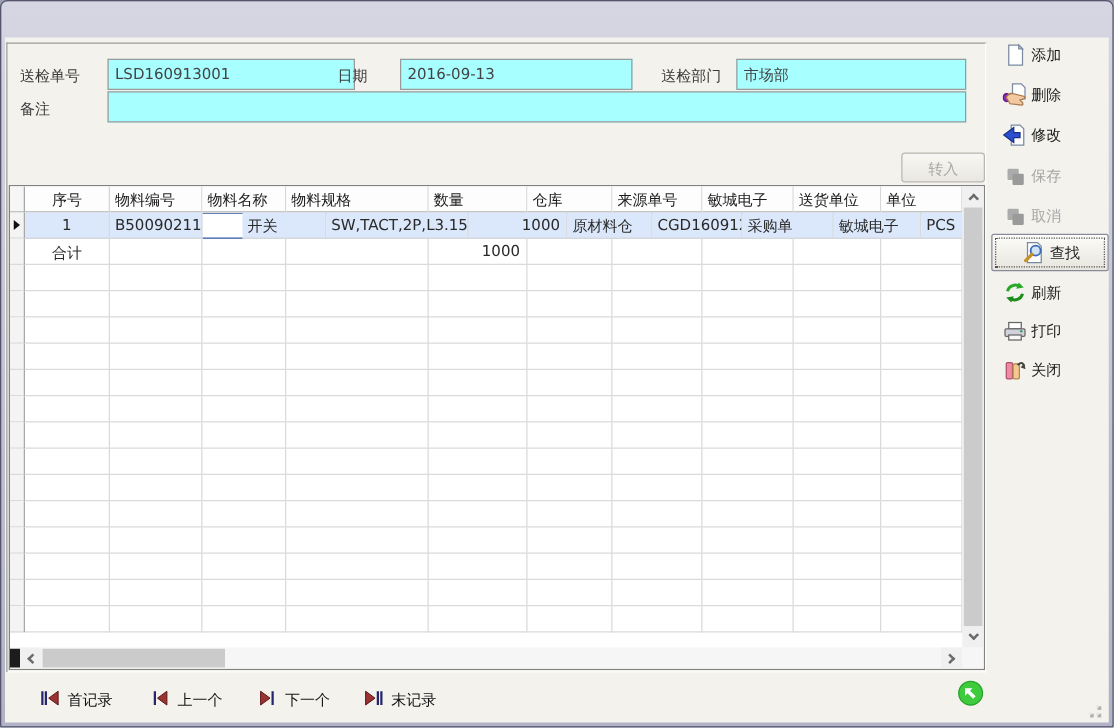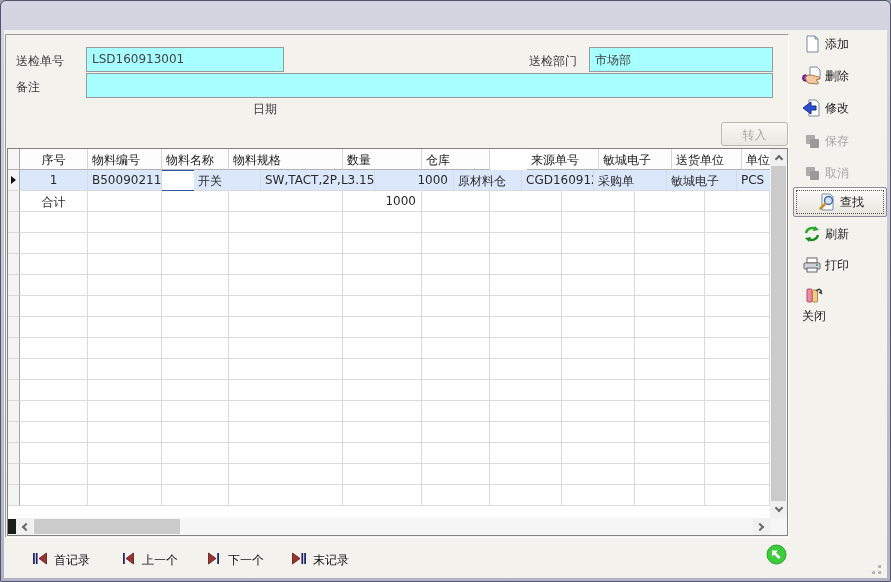--- a/index.html
+++ b/index.html
@@ -84,40 +84,41 @@
 
 <div class="window">
 
 
   <div class="client">
     <div class="panel">
 
       <div class="flabel" style="left:10px;top:18px;">送检单号</div>
       <div class="tfield" style="left:80px;top:12px;width:198px;">LSD160913001</div>
 
-      <div class="flabel" style="left:247px;top:18px;margin-top:48px;">日期</div>
+      <div class="flabel" style="left:264px;top:18px;">日期</div>
+      <div class="tfield" style="left:314px;top:12px;width:186px;">2016-09-13</div>
 
       <div class="flabel" style="left:523px;top:18px;">送检部门</div>
       <div class="tfield" style="left:583px;top:12px;width:184px;">市场部</div>
 
       <div class="flabel" style="left:10px;top:44px;text-align:center;">备注</div>
       <div class="tfield" style="left:80px;top:38px;width:687px;"></div>
 
       <div class="btn-transfer">转入</div>
 
       <div class="grid">
         <div class="gheader" id="grid-header">
           <div class="gsel" style="border-bottom:1px solid #b2b2b2;background:#f6f6f6;"></div>
         <div class="gcell al-c" style="width: 68px;">序号</div>
             <div class="gcell al-l" style="width: 74px;">物料编号</div>
             <div class="gcell al-l" style="width: 67px;">物料名称</div>
             <div class="gcell al-l" style="width: 114px;">物料规格</div>
             <div class="gcell al-l" style="width: 79px;">数量</div>
             <div class="gcell al-l" style="width: 68px;">仓库</div>
-            <div class="gcell al-l" style="width: 72px; margin-left: 37px;">来源单号</div>
+            <div class="gcell al-l" style="width: 72px;">来源单号</div>
             <div class="gcell al-l" style="width: 73px;">敏城电子</div>
             <div class="gcell al-l" style="width: 70px;">送货单位</div>
             <div class="gcell al-l" style="width: 65px;">单位</div>
           </div>
         <div id="grid-body">
             <div class="grow selected">
               <div class="gsel">
                 <div class="tri"></div>
               </div>
               <div class="gbody">
@@ -439,21 +440,21 @@
         </div>
         <div class="side-item" style="top: 224px;">
           <span class="icon20"><svg width="20" height="20" viewBox="0 0 20 20">
               <rect x="5" y="3" width="10" height="5" fill="#fff" stroke="#666"></rect>
               <rect x="2" y="8" width="16" height="6" rx="1" fill="#d2d2dc" stroke="#666"></rect>
               <rect x="5" y="13" width="10" height="4" fill="#f8f8f8" stroke="#666"></rect>
               <circle cx="15" cy="10" r="1" fill="#3a9a6a"></circle>
             </svg></span>
           <span class="lbl">打印</span>
         </div>
-        <div class="side-item" style="top: 255px; flex-direction: column;">
+        <div class="side-item" style="top: 255px;">
           <span class="icon20"><svg width="20" height="20" viewBox="0 0 20 20">
               <rect x="3" y="4" width="5" height="13" rx="1" fill="#ef8aa2" stroke="#b05070"></rect>
               <rect x="8.5" y="5" width="5" height="12" rx="1" fill="#f5c98e" stroke="#b08848"></rect>
               <path d="M12 6q5-4 5 2" fill="none" stroke="#444" stroke-width="1.6"></path>
               <path d="M17.6 5l.8 4.4-4-1.6z" fill="#444"></path>
             </svg></span>
           <span class="lbl">关闭</span>
         </div>
       </div>
 

